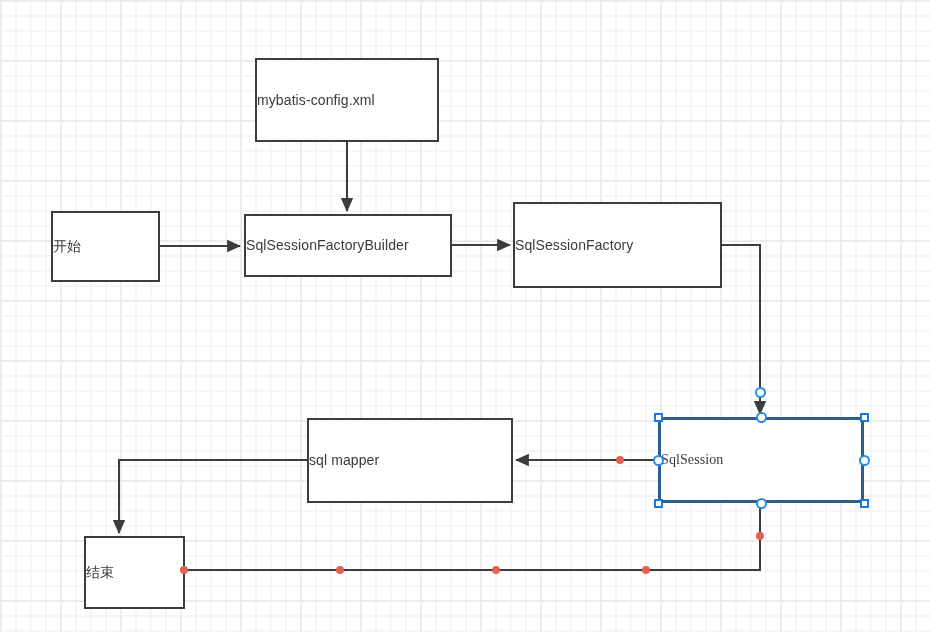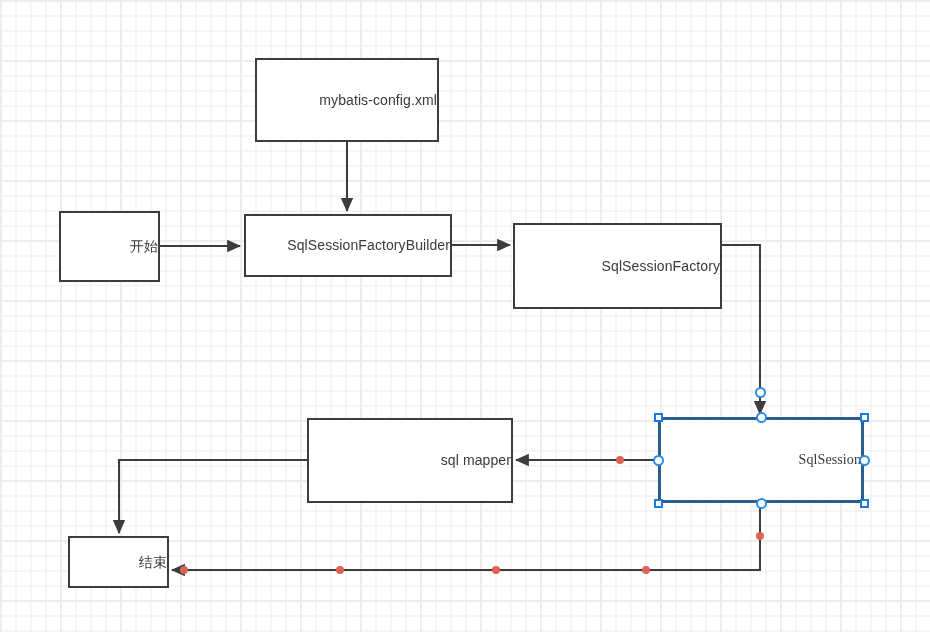--- a/index.html
+++ b/index.html
@@ -37,21 +37,21 @@
     height: 632px;
     pointer-events: none;
   }
   .node {
     position: absolute;
     box-sizing: border-box;
     background: #ffffff;
     border: 2px solid #3c3c3c;
     display: flex;
     align-items: center;
-    justify-content: flex-end;
+    justify-content: flex-start;
     color: #3a3a3a;
     font-size: 14px;
     line-height: 1.2;
     letter-spacing: 0.1px;
     white-space: nowrap;
   }
   .node.selected {
     border: 3px solid #2f5d89;
     z-index: 6;
     font-family: Liberation Serif, serif;
@@ -107,36 +107,36 @@
         <polyline points="656,460 516,460" stroke="#3c3c3c" marker-end="url(#arrow)"></polyline>
         <polyline points="307,460 119,460 119,533" stroke="#3c3c3c" marker-end="url(#arrow)"></polyline>
         <polyline points="760,505 760,570 172,570" stroke="#3c3c3c" marker-end="url(#arrow)"></polyline>
       </g>
   </svg>
 
   <div id="nodes-group">
       <div class="node" style="left: 255px; top: 58px; width: 184px; height: 84px;">
         <span class="node-label">mybatis-config.xml</span>
       </div>
-      <div class="node" style="left: 51px; top: 211px; width: 101px; height: 71px; margin-left: 8px;">
+      <div class="node" style="left: 51px; top: 211px; width: 109px; height: 71px;">
         <span class="node-label">开始</span>
       </div>
       <div class="node" style="left: 244px; top: 214px; width: 208px; height: 63px;">
         <span class="node-label">SqlSessionFactoryBuilder</span>
       </div>
-      <div class="node" style="left: 513px; top: 202px; width: 209px; height: 86px; margin-top: 21px;">
+      <div class="node" style="left: 513px; top: 202px; width: 209px; height: 86px;">
         <span class="node-label">SqlSessionFactory</span>
       </div>
-      <div class="node" style="left: 307px; top: 418px; width: 206px; height: 85px; padding-left: 24px;">
+      <div class="node" style="left: 307px; top: 418px; width: 206px; height: 85px;">
         <span class="node-label">sql mapper</span>
       </div>
       <div class="node selected" style="left: 658px; top: 417px; width: 206px; height: 86px;">
         <span class="node-label">SqlSession</span>
       </div>
-      <div class="node" style="left: 68px; top: 536px; width: 101px; height: 52px;">
+      <div class="node" style="left: 84px; top: 536px; width: 101px; height: 73px;">
         <span class="node-label">结束</span>
       </div>
     </div>
 
   <div id="waypoints-group">
       <div class="waypoint" style="left: 616px; top: 456px; background: rgb(224, 98, 84);"></div>
       <div class="waypoint" style="left: 756px; top: 532px; background: rgb(224, 98, 84);"></div>
       <div class="waypoint" style="left: 642px; top: 566px; background: rgb(224, 98, 84);"></div>
       <div class="waypoint" style="left: 492px; top: 566px; background: rgb(224, 98, 84);"></div>
       <div class="waypoint" style="left: 336px; top: 566px; background: rgb(224, 98, 84);"></div>

